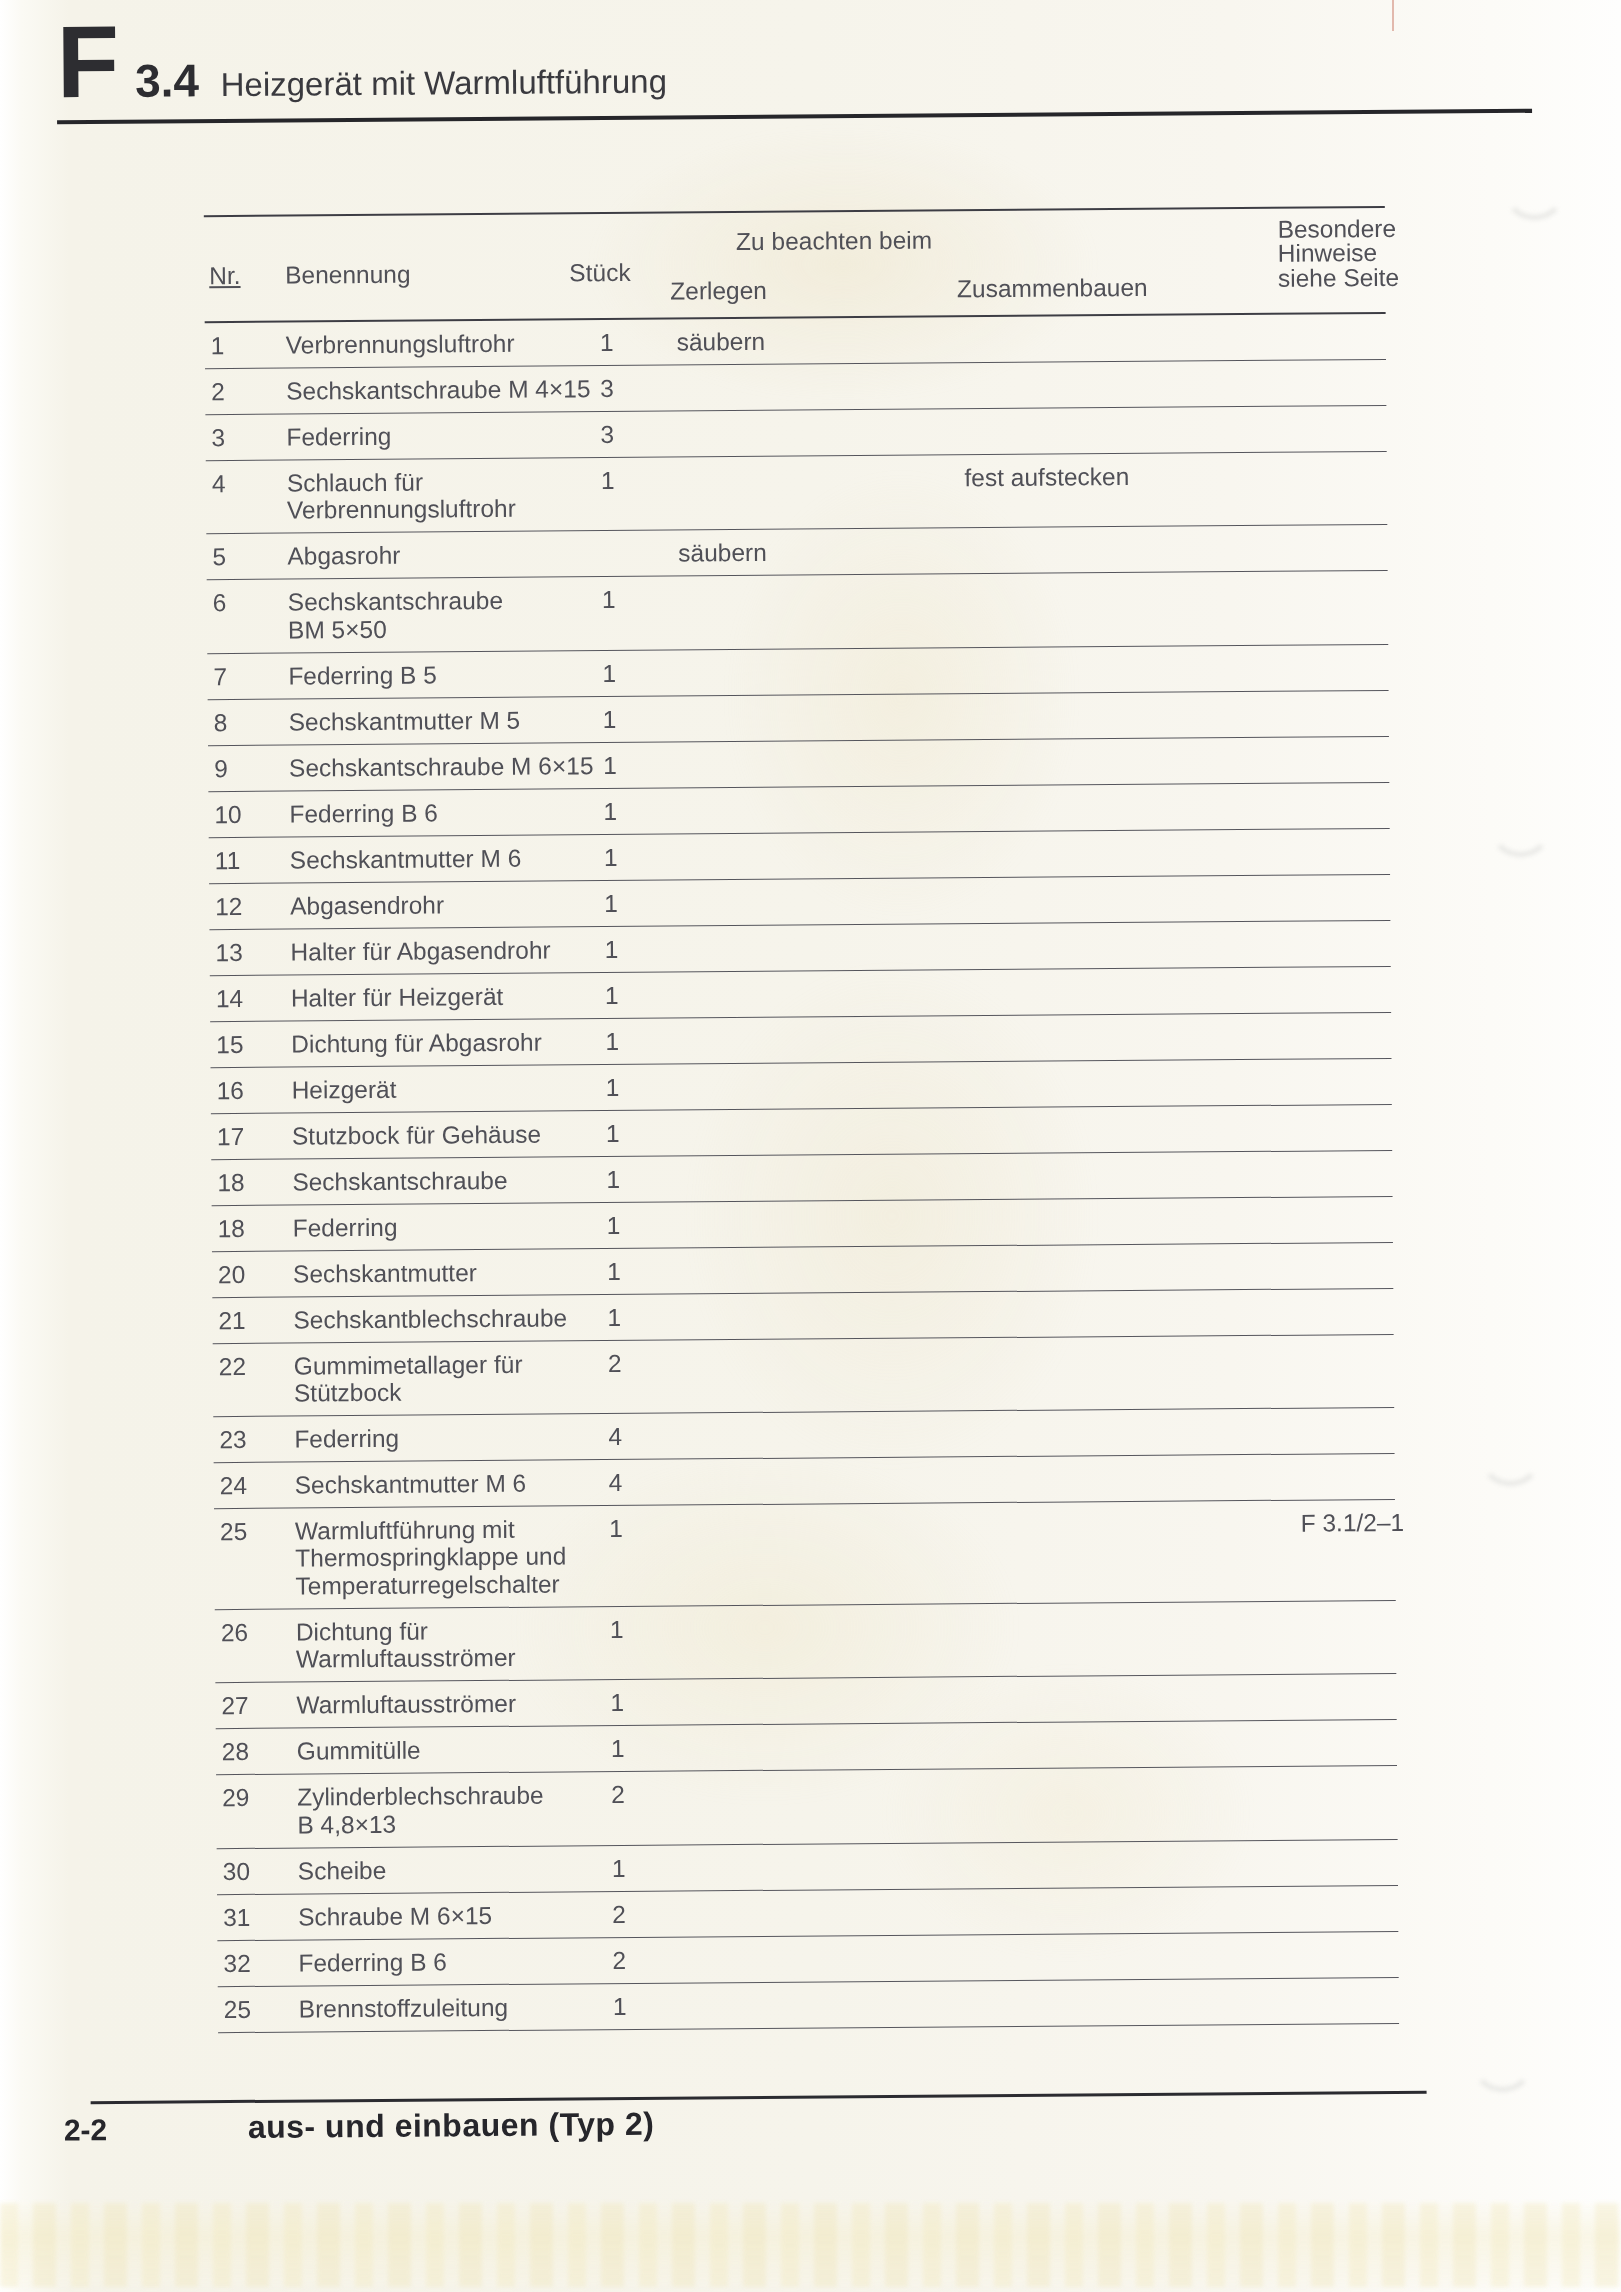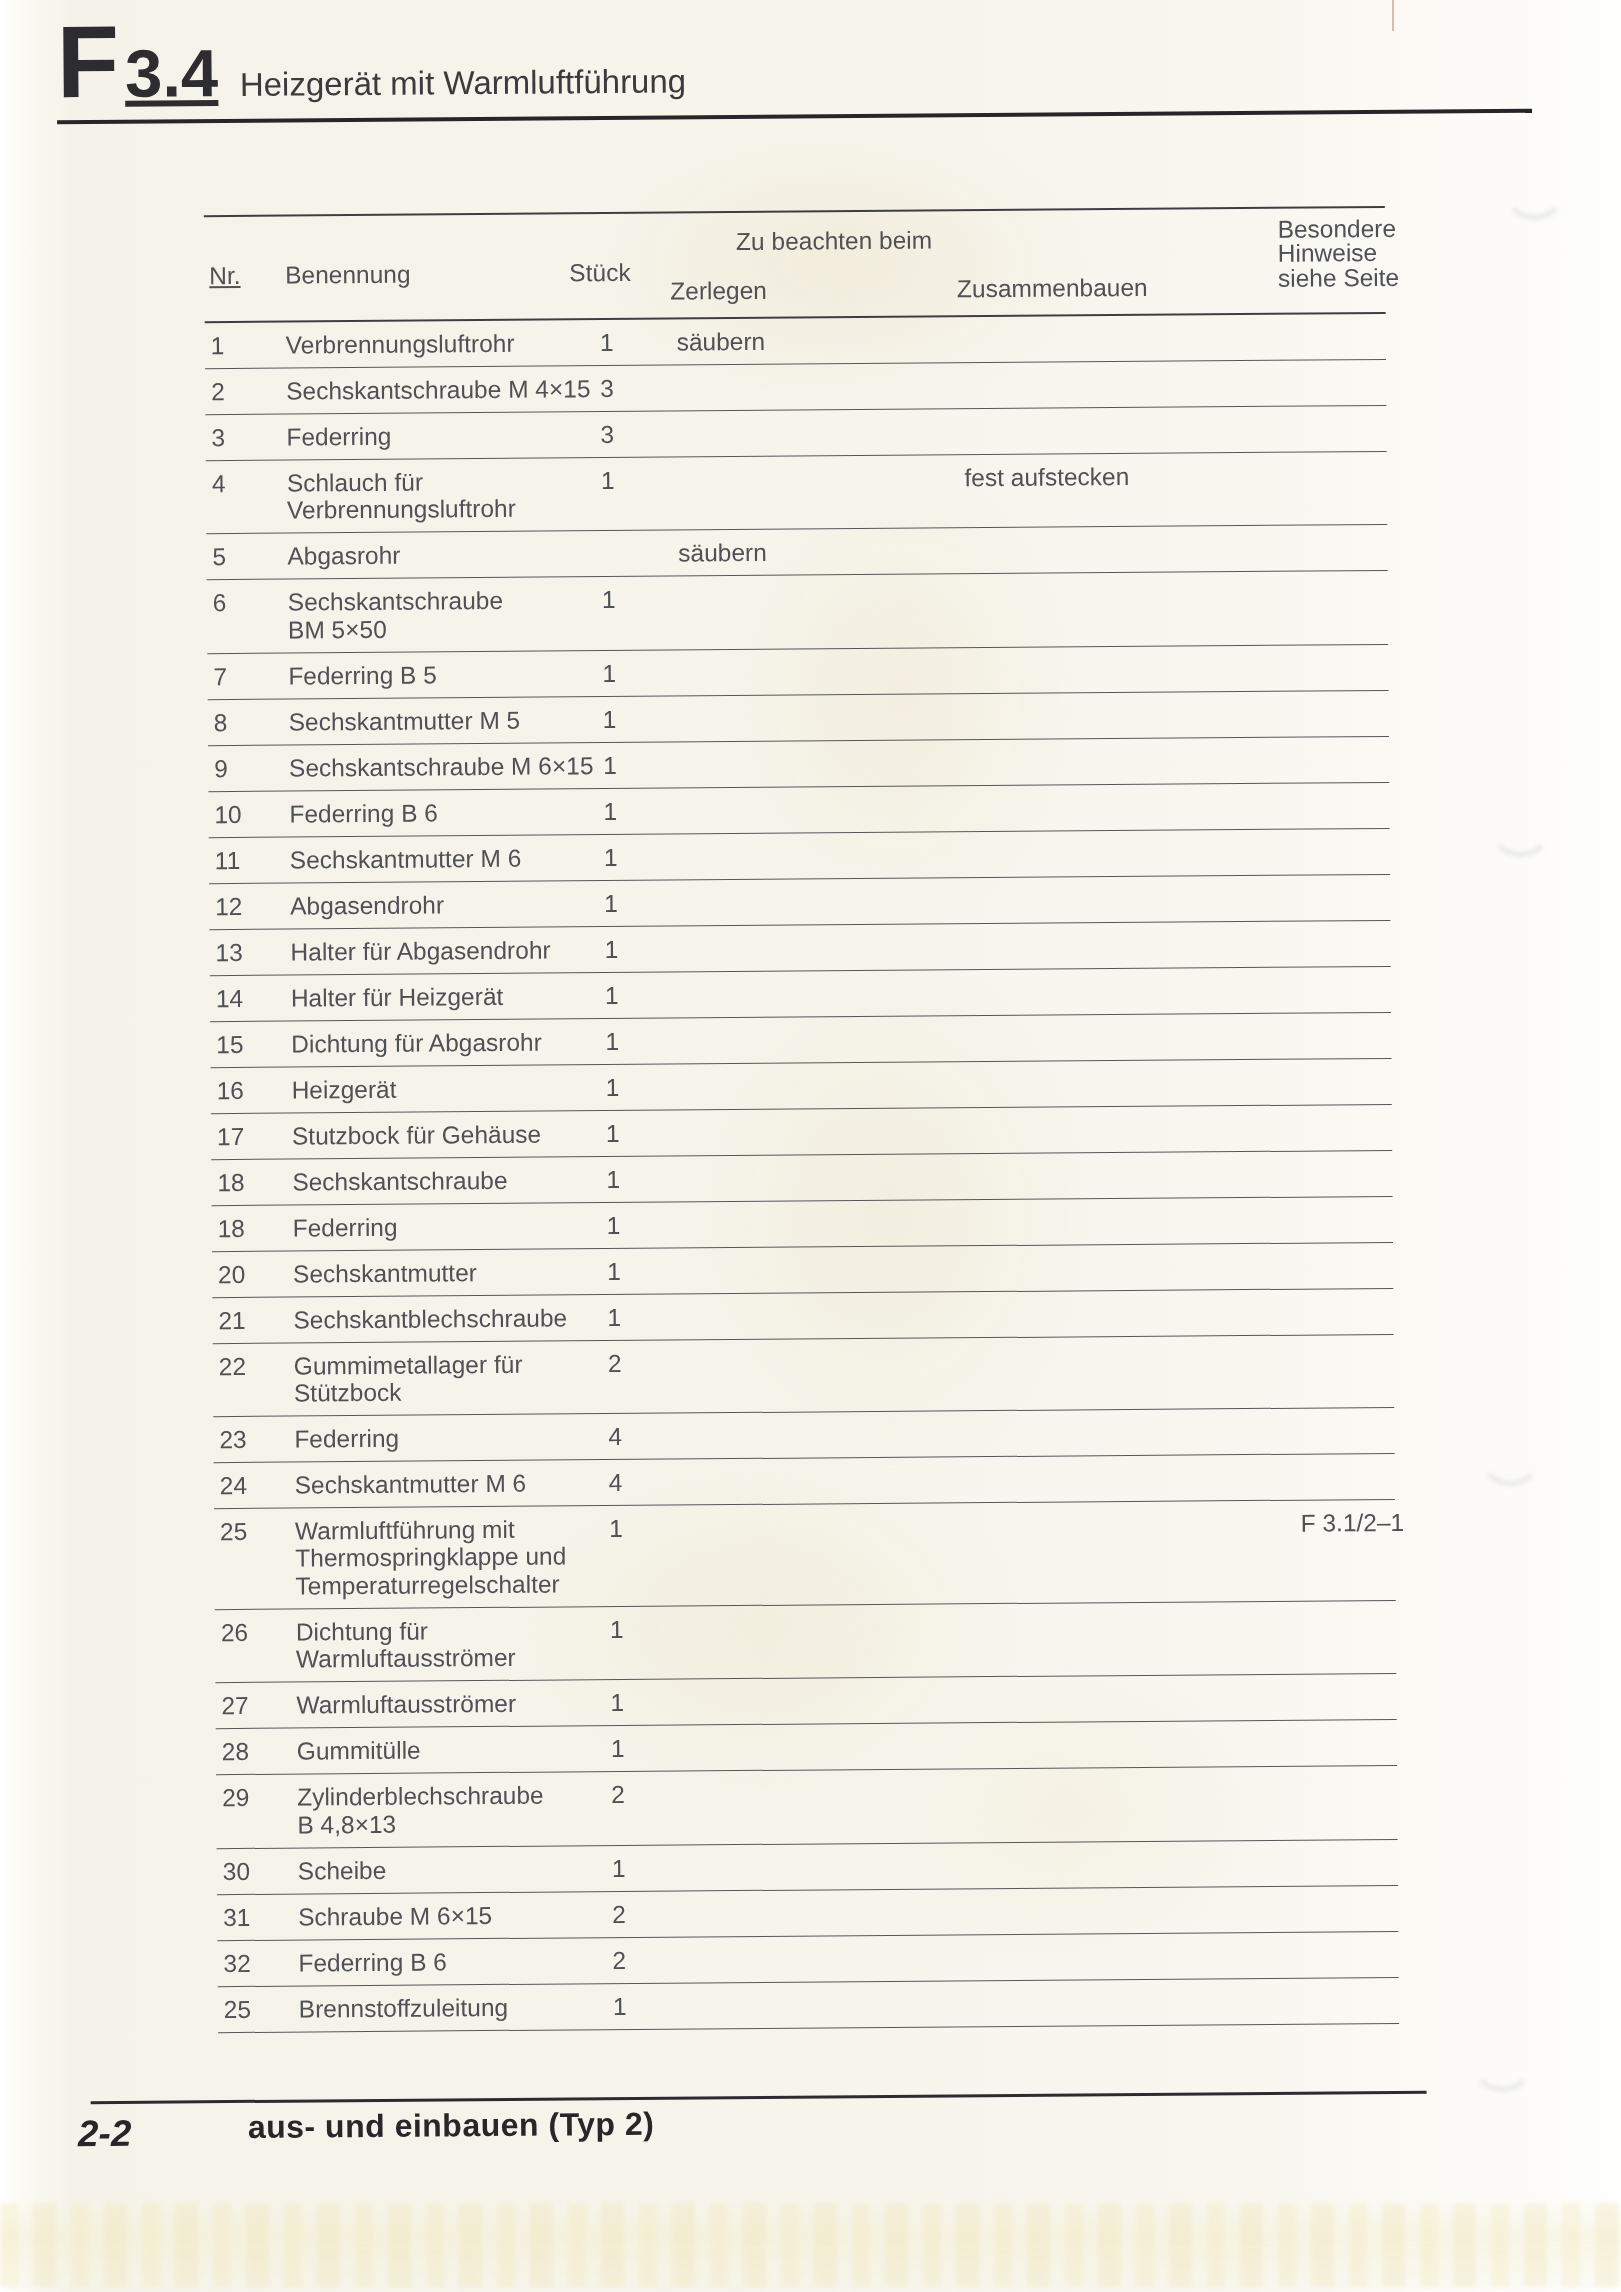--- a/index.html
+++ b/index.html
@@ -23,21 +23,21 @@
   .bottom-band{
     position:absolute;left:0;bottom:5.9px;width:100%;height:84px;filter:blur(2px);opacity:.85;pointer-events:none;
     background:
       repeating-linear-gradient(90deg,rgba(242,233,190,.45) 0 17.6px,rgba(248,244,224,.12) 17.6px 33px,rgba(238,227,178,.38) 33px 56px,rgba(250,247,232,.10) 56px 71px),
       linear-gradient(180deg,rgba(247,242,220,0) 0,rgba(244,237,203,.5) 40%,rgba(250,247,235,.2) 100%);
   }
   
   .content{position:absolute;inset:0;transform:rotate(-0.45deg);transform-origin:745px 1127px;}
   .masthead{position:absolute;top:5.9px;left:65px;display:flex;align-items:baseline;white-space:nowrap;}
   .sec-code{font-size:102px;font-weight:700;color:#2d2d31;line-height:1;}
-  .sec-num{font-size:67px;font-weight:700;color:#2d2d31;margin-left:6px;line-height:1;text-decoration:underline;}
+  .sec-num{font-size:46px;font-weight:700;color:#2d2d31;margin-left:16px;line-height:1;}
   .page-title{font-size:33px;font-weight:400;color:#3a3a3f;margin:0 0 0 21.6px;line-height:1;}
   .masthead-rule{position:absolute;top:115px;left:65px;width:1475px;height:3.9px;background:#26262a;}
   
   .parts-table{position:absolute;top:211px;left:211px;width:1181px;font-size:24.5px;line-height:27.4px;color:#505057;}
   .t-head{
     position:relative;height:108px;box-sizing:border-box;
     border-top:2px solid #3d3d44;border-bottom:2px solid #3d3d44;
     display:grid;grid-template-columns:74px 291px 91px 598px 127px;
   }
   .t-head .hcell{padding-top:45px;}
@@ -56,21 +56,21 @@
   }
   .t-row .cell{overflow:visible;}
   .t-row .nr{padding-left:5.9px;}
   .t-row .benennung{white-space:pre-line;padding-left:6.9px;}
   .t-row .stueck{padding-left:2px;}
   .t-row .zerlegen{padding-left:9.8px;}
   .t-row .zusammenbauen{padding-left:17.6px;}
   .t-row .hinweise{padding-left:26.5px;white-space:nowrap;}
   
   .footer-rule{position:absolute;top:2096px;left:83px;width:1336px;height:2.9px;background:#2b2b30;}
-  .page-num{position:absolute;top:2108px;left:70px;font-size:37px;font-weight:700;color:#26262b;font-style:italic;}
+  .page-num{position:absolute;top:2108px;left:56px;font-size:30px;font-weight:700;color:#26262b;}
   .footer-caption{position:absolute;top:2105px;left:240px;font-size:32px;font-weight:700;color:#26262b;letter-spacing:0.5px;}
 </style>
 </head>
 <body>
 
 <div class="sheet">
 
   <div class="blob b1"></div>
   <div class="blob b2"></div>
   <div class="blob b3"></div>

